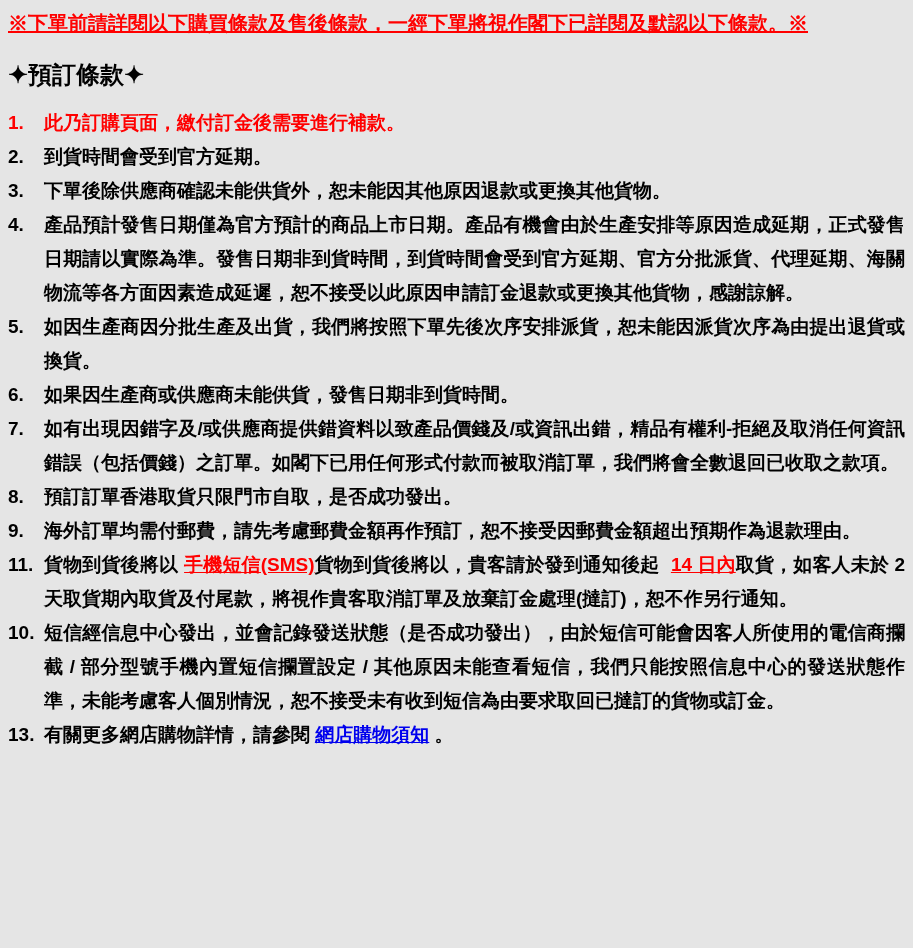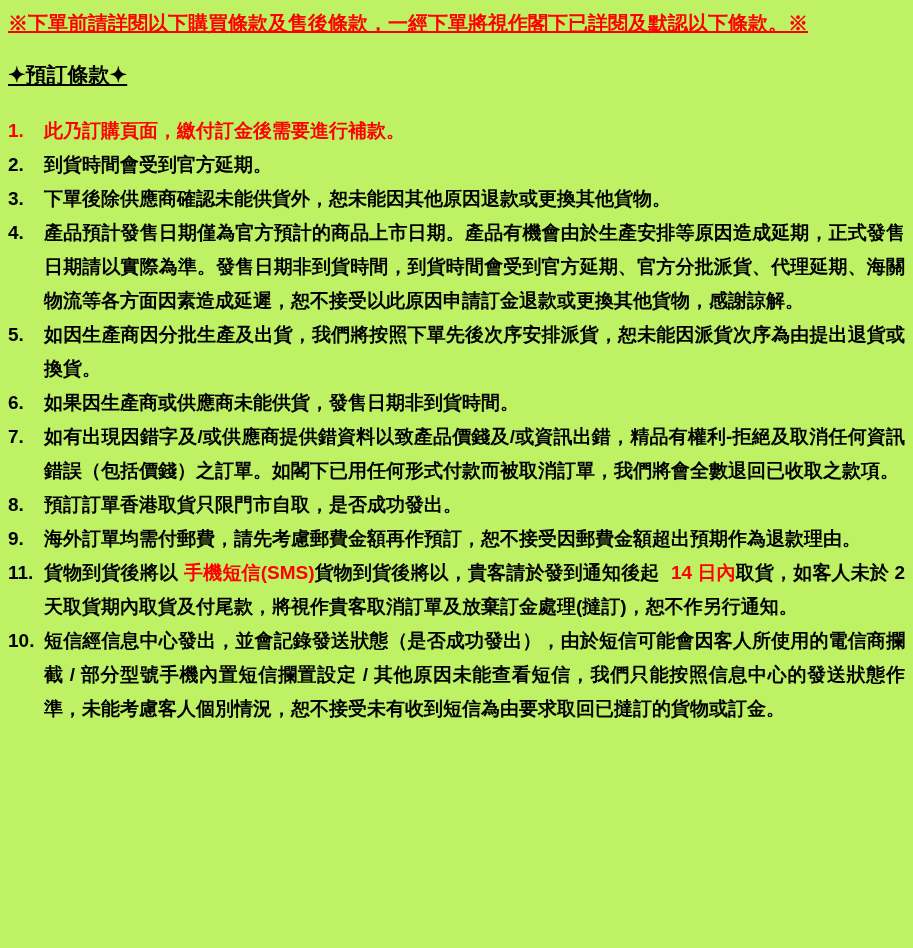--- a/index.html
+++ b/index.html
@@ -5,39 +5,38 @@
   html, body {
     margin: 0;
     padding: 0;
     background: #ffffff;
   }
   .page {
     width: 913px;
     min-height: 948px;
     box-sizing: border-box;
     padding: 8px 8px 10px 8px;
-    background: #bef264;
+    background: #e5e5e5;
     font-family: "Liberation Sans", sans-serif;
     font-weight: bold;
     color: #000000;
     font-size: 19px;
   }
   .title {
     color: #ff0000;
     text-decoration: underline;
     font-size: 20px;
     line-height: 30px;
     margin-bottom: 22px;
   }
   .section-header {
     color: #000000;
-    text-decoration: underline;
-    font-size: 21px;
+    font-size: 24px;
     line-height: 30px;
-    margin-bottom: 24px;
+    margin-bottom: 16px;
   }
   .terms-list {
     margin: 0;
     padding: 0;
   }
   .term-item {
     display: flex;
     align-items: flex-start;
     line-height: 34px;
   }
@@ -48,20 +47,21 @@
   .term-item .body {
     flex: 1;
     text-align: justify;
   }
   .term-item.red .num,
   .red {
     color: #ff0000;
   }
   .red-underline {
     color: #ff0000;
+    text-decoration: underline;
     margin-left: 6px;
   }
   a.link {
     color: #0000ee;
     text-decoration: underline;
     font-weight: bold;
     cursor: pointer;
   }
 </style>
 </head>
@@ -108,14 +108,18 @@
         <span class="body"><span class="text">海外訂單均需付郵費，請先考慮郵費金額再作預訂，恕不接受因郵費金額超出預期作為退款理由。</span></span>
       </div>
       <div class="term-item">
         <span class="num">11.</span>
         <span class="body"><span class="text">貨物到貨後將以</span><span class="red-underline">手機短信(SMS)</span><span class="text">貨物到貨後將以，貴客請於發到通知後起 </span><span class="red-underline">14 日內</span><span class="text">取貨，如客人未於 2 天取貨期內取貨及付尾款，將視作貴客取消訂單及放棄訂金處理(撻訂)，恕不作另行通知。</span></span>
       </div>
       <div class="term-item">
         <span class="num">10.</span>
         <span class="body"><span class="text">短信經信息中心發出，並會記錄發送狀態（是否成功發出），由於短信可能會因客人所使用的電信商攔截 / 部分型號手機內置短信攔置設定 / 其他原因未能查看短信，我們只能按照信息中心的發送狀態作準，未能考慮客人個別情況，恕不接受未有收到短信為由要求取回已撻訂的貨物或訂金。</span></span>
       </div>
+      <div class="term-item">
+        <span class="num">13.</span>
+        <span class="body"><span class="text">有關更多網店購物詳情，請參閱 </span><a class="link" href="#">網店購物須知</a><span class="text"> 。</span></span>
+      </div>
     </div>
 </div>
 
 </body></html>

